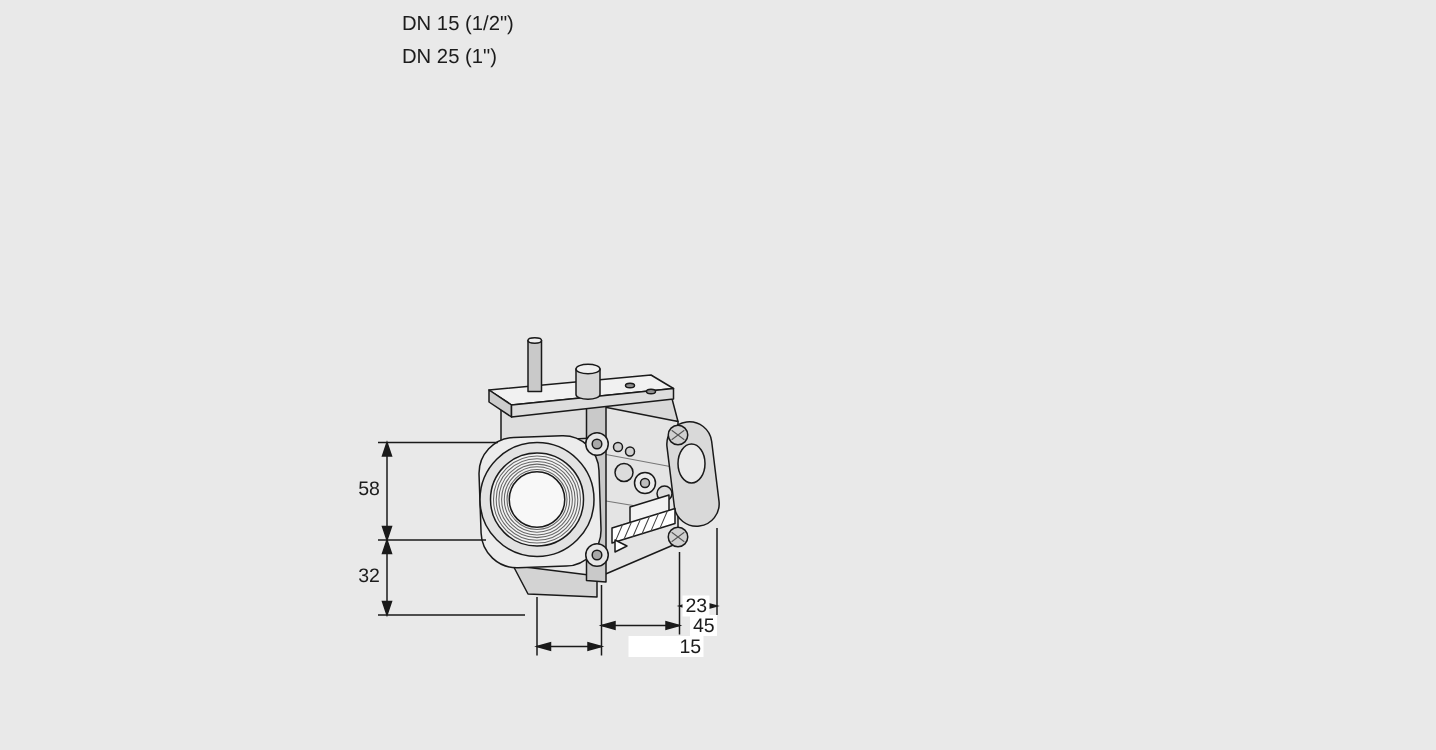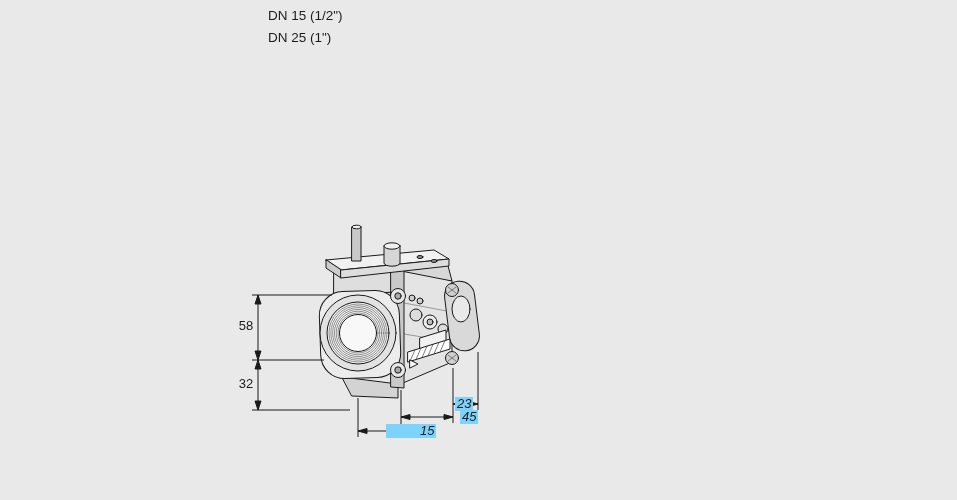--- a/index.html
+++ b/index.html
@@ -20,21 +20,21 @@
     white-space:nowrap;
     color:#1c1c1c;
   }
   .dimlbl {
     position:absolute;
     font-size:13px;
     line-height:14px;
     white-space:nowrap;
     color:#1c1c1c;
   }
-  .dimlbl.onLine { background:#7dd3fc; padding:0 2px;font-style:italic; }
+  .dimlbl.onLine { background:#ffffff; padding:0 2px; }
   .dimlbl.rightAlign { width:20px; text-align:center; }
 </style>
 </head>
 <body>
 
 <div class="stage">
 
   <span class="lbl" style="left:268px; top:8px;">DN 15 (1/2")</span>
   <span class="lbl" style="left:268px; top:30px;">DN 25 (1")</span>
 
@@ -163,16 +163,16 @@
       <polygon points="453,417 444,414.5 444,419.5"></polygon>
 
       <line x1="453" y1="404" x2="478" y2="404"></line>
       <polygon points="453,404 462,401.5 462,406.5"></polygon>
       <polygon points="478,404 469,401.5 469,406.5"></polygon>
     </g>
   </svg>
 
   <span class="dimlbl rightAlign" style="left:236px; top:319px;">58</span>
   <span class="dimlbl rightAlign" style="left:236px; top:377px;">32</span>
-  <span class="dimlbl onLine" style="left:386px; top:424px;padding-left:34px;">15</span>
+  <span class="dimlbl onLine" style="left:419px; top:424px;padding-left:34px;">15</span>
   <span class="dimlbl onLine" style="left:418px; top:410px;margin-left:42px;">45</span>
   <span class="dimlbl onLine" style="left:455px; top:397px;">23</span>
 </div>
 
 </body></html>

